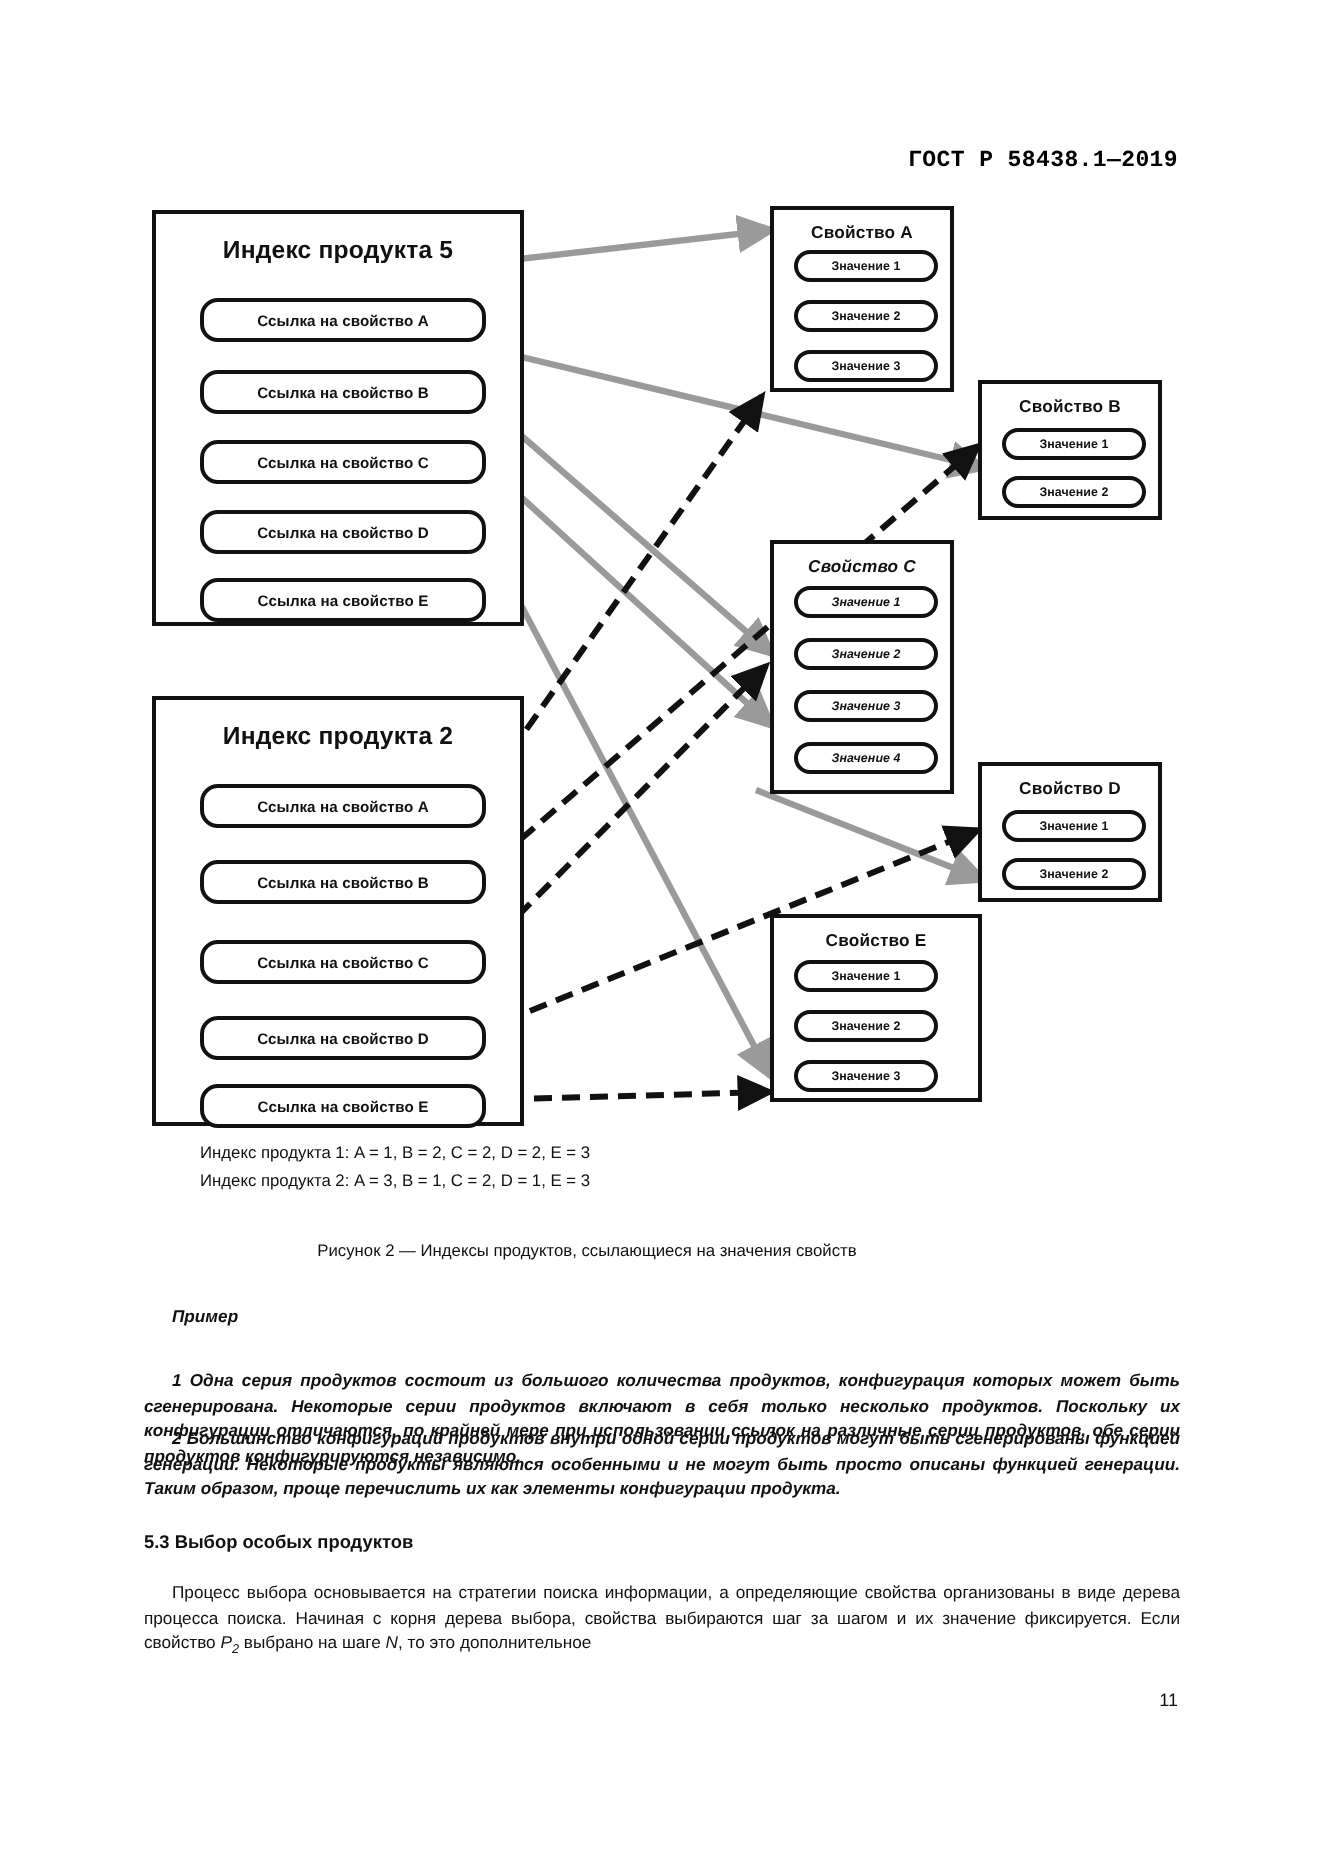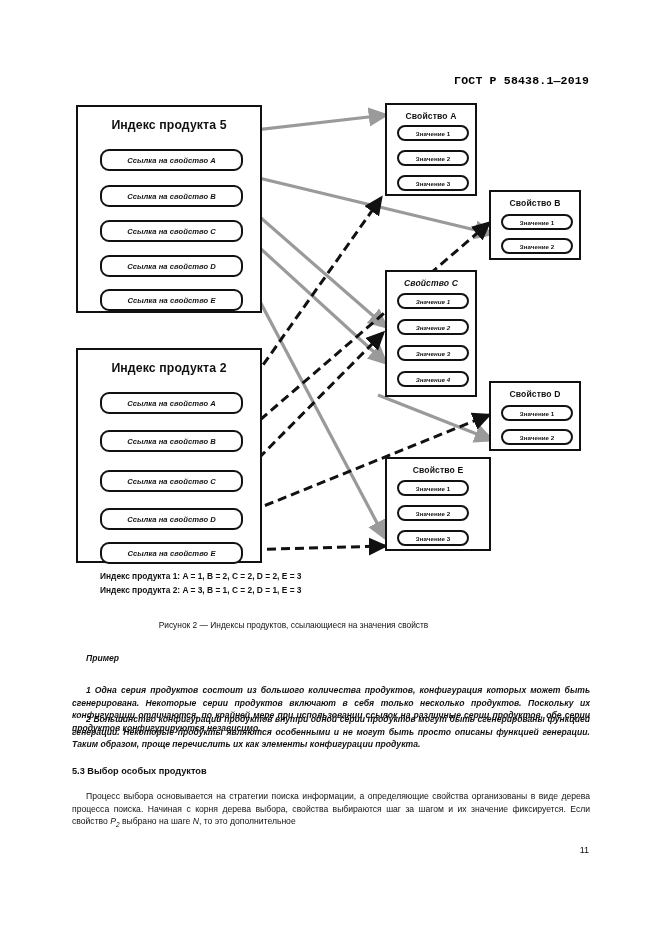--- a/index.html
+++ b/index.html
@@ -35,31 +35,31 @@
   .idx-title{font-size:12.3px;top:11px;letter-spacing:.1px;}
   .prop-title{font-size:8.6px;top:6px;letter-spacing:.1px;}
 
   .pill{
     position:absolute;box-sizing:border-box;
     border:2.4px solid #111;background:#fff;
     display:flex;align-items:center;justify-content:center;
     font-weight:bold;color:#111;white-space:nowrap;
   }
   .pill-link{
-    border-radius:9px;height:22px;font-size:7.6px;letter-spacing:.05px;font-style:italic;
+    border-radius:9px;height:22px;font-size:7.6px;letter-spacing:.05px;
   }
   .pill-val{
     border-radius:8px;height:16px;font-size:6.2px;letter-spacing:.05px;
     border-width:2.2px;
   }
 
   
   .fig-legend{
     position:absolute;left:72px;width:420px;
-    font-size:8.4px;font-weight:bold;color:#111;white-space:nowrap;padding-left:28px;
+    font-size:8.4px;font-weight:normal;color:#111;white-space:nowrap;padding-left:28px;
   }
   .legend-1{top:571px;}
   .legend-2{top:585px;}
 
   .fig-caption{
     position:absolute;left:0;width:587px;top:620px;
     text-align:center;font-size:8.4px;color:#111;
   }
 
   

